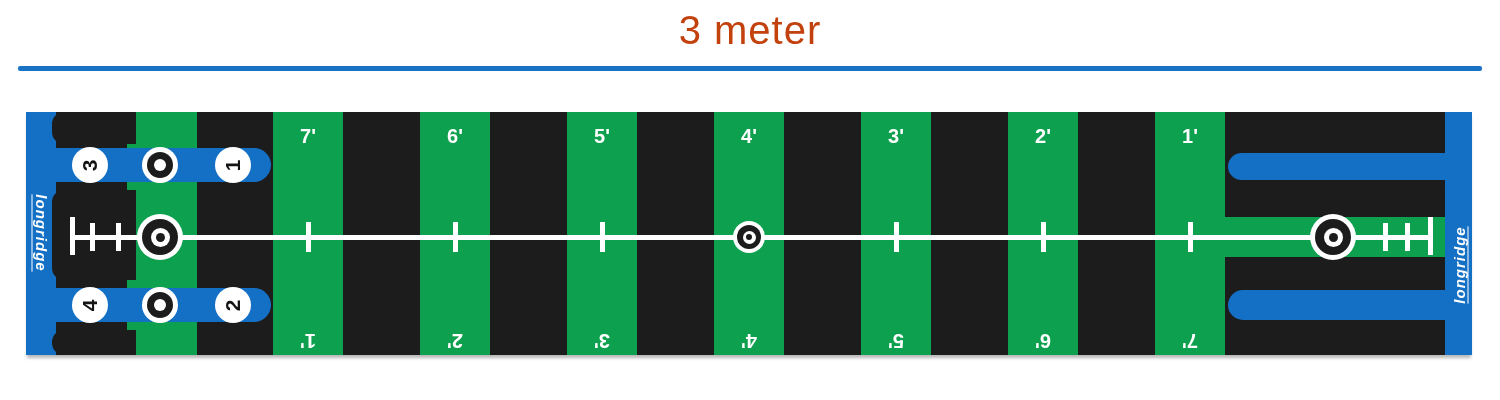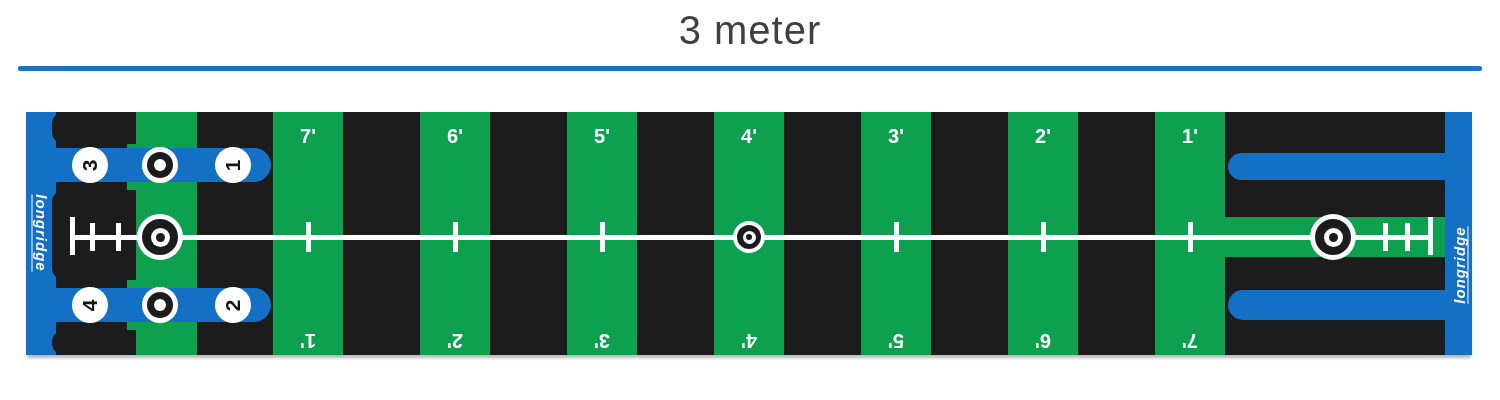--- a/index.html
+++ b/index.html
@@ -31,21 +31,21 @@
     display:flex;align-items:center;justify-content:center;
   }
   .num-circle span{
     font-size:21px;font-weight:bold;color:#141414;transform:rotate(-90deg);line-height:1;
   }
 </style>
 </head>
 <body>
 
 <div class="canvas">
-  <div class="title" style="color: #404040;">3 meter</div>
+  <div class="title" style="color: #c2410c;">3 meter</div>
   <div class="rule" style="background: rgb(26, 114, 196);"></div>
   <div class="mat" id="mat" style="background: rgb(28, 28, 28);">
       <div class="abs" style="left: 101px; top: 0px; width: 70px; height: 243px; background: rgb(13, 160, 78);"></div>
       <div class="abs" style="left: 247px; top: 0px; width: 70px; height: 243px; background: rgb(13, 160, 78);"></div>
       <div class="abs" style="left: 394px; top: 0px; width: 70px; height: 243px; background: rgb(13, 160, 78);"></div>
       <div class="abs" style="left: 541px; top: 0px; width: 70px; height: 243px; background: rgb(13, 160, 78);"></div>
       <div class="abs" style="left: 688px; top: 0px; width: 70px; height: 243px; background: rgb(13, 160, 78);"></div>
       <div class="abs" style="left: 835px; top: 0px; width: 70px; height: 243px; background: rgb(13, 160, 78);"></div>
       <div class="abs" style="left: 982px; top: 0px; width: 70px; height: 243px; background: rgb(13, 160, 78);"></div>
       <div class="abs" style="left: 1129px; top: 0px; width: 70px; height: 243px; background: rgb(13, 160, 78);"></div>

